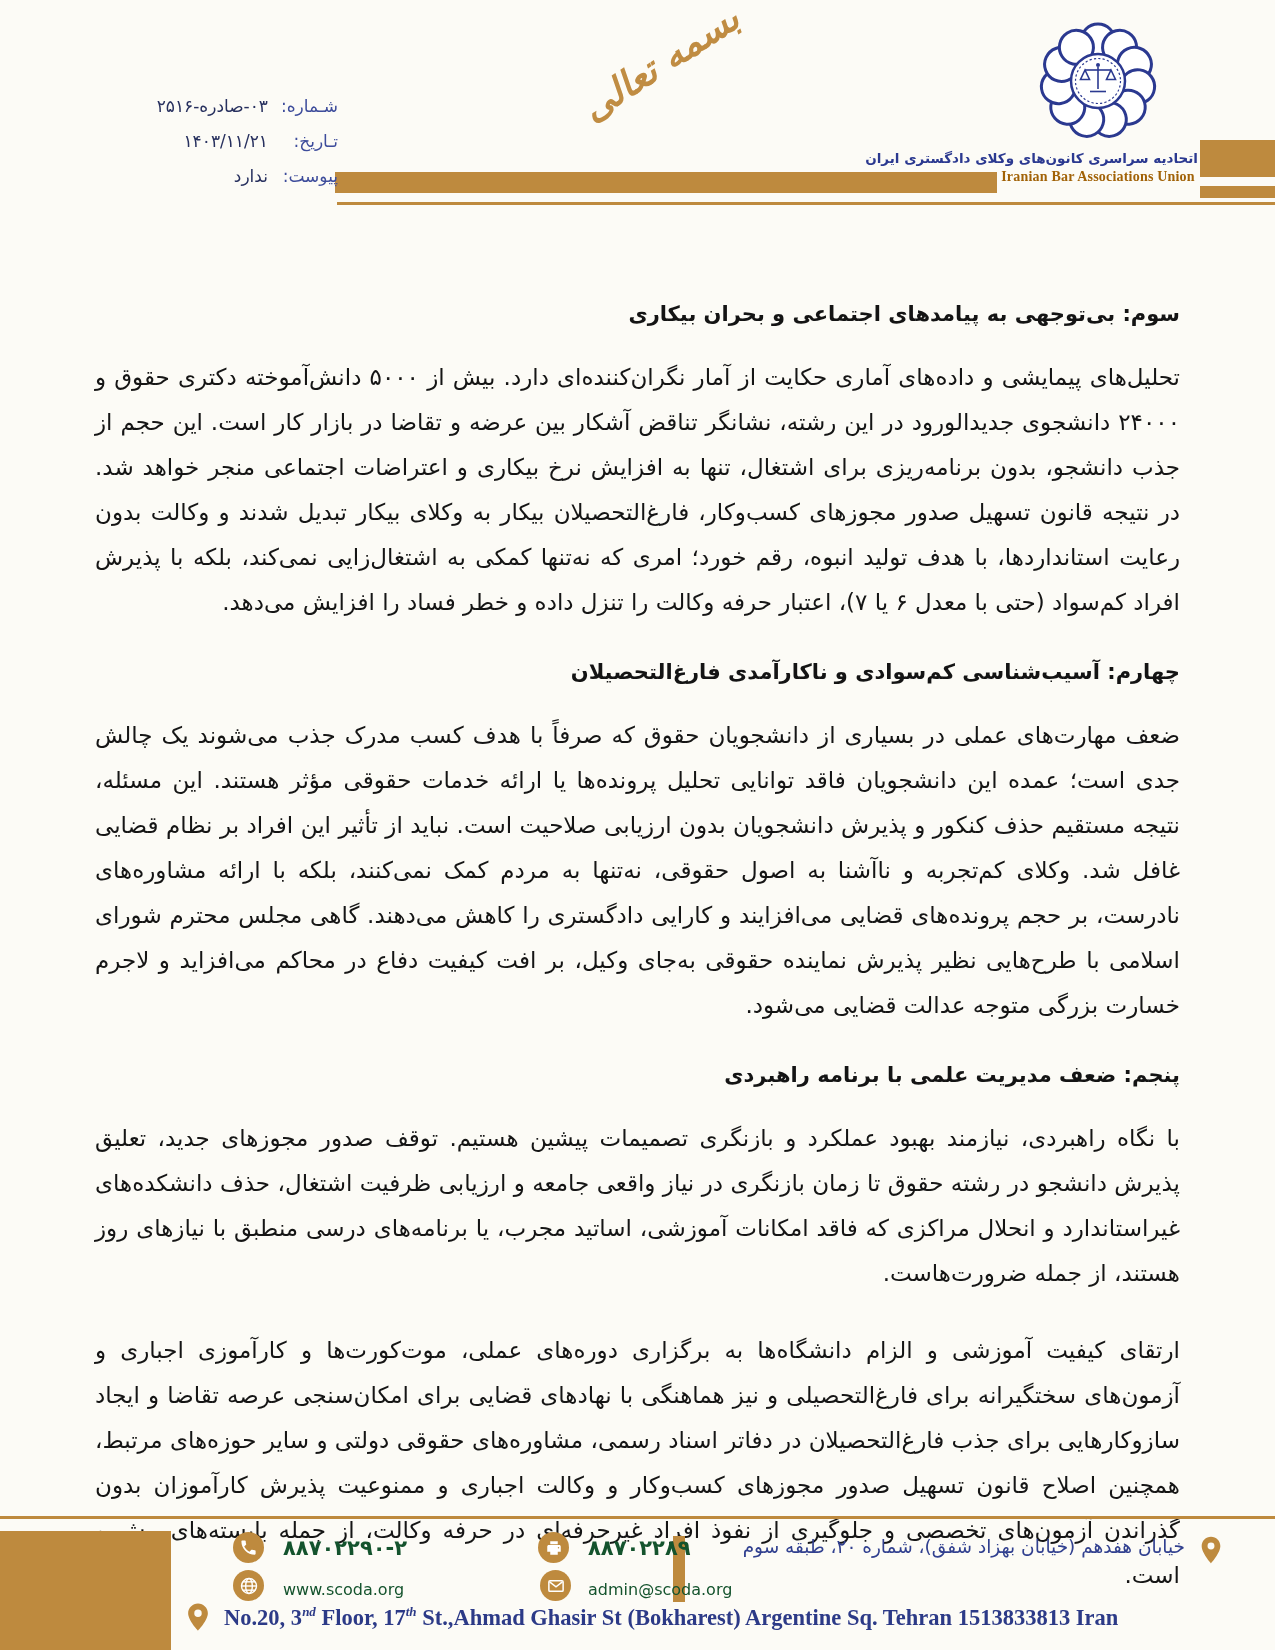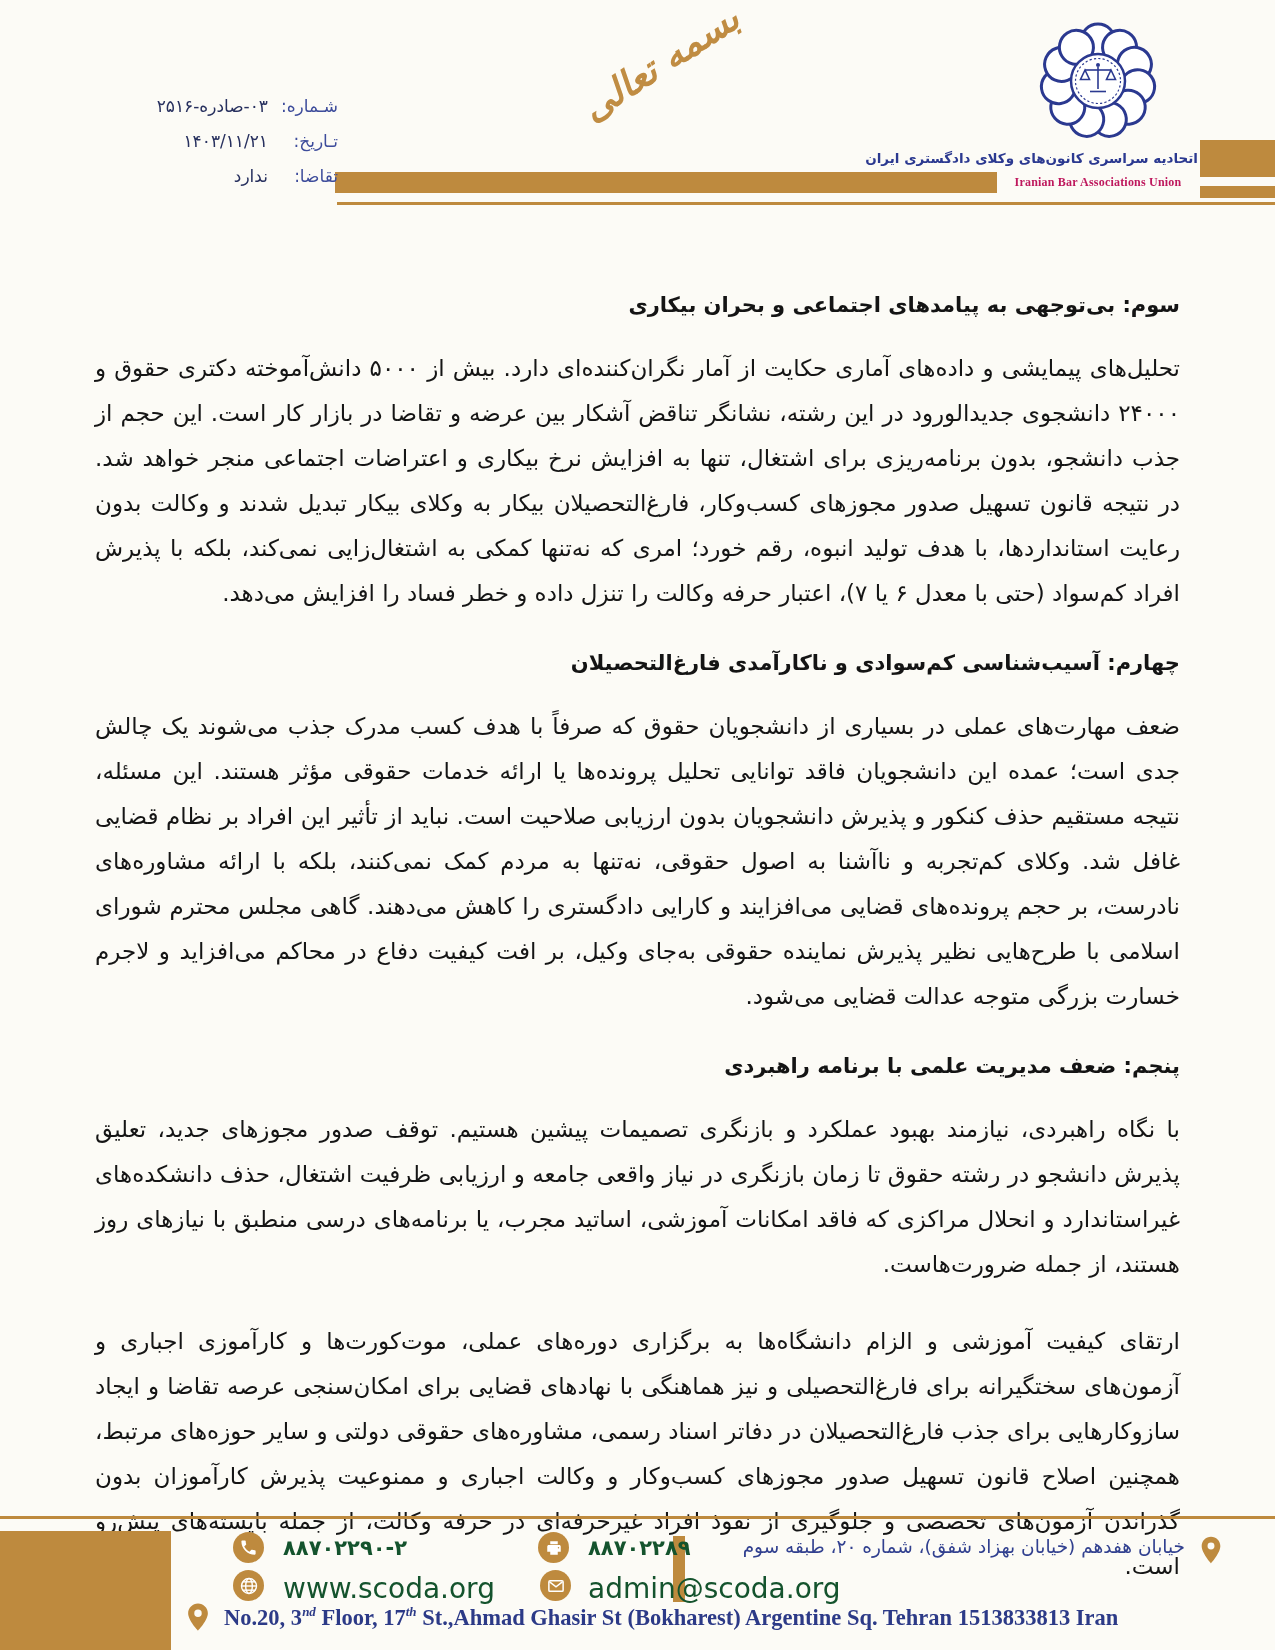--- a/index.html
+++ b/index.html
@@ -16,41 +16,41 @@
   .bismillah{position:absolute;left:538px;top:14px;width:190px;height:122px;pointer-events:none;}
   .bismillah span{
     display:block;transform:rotate(-33deg) translate(8px,38px);
     transform-origin:50% 50%;
     font-size:37px;font-weight:bold;font-style:italic;color:#c08c42;
     direction:rtl;text-align:center;white-space:nowrap;
   }
   .logo{position:absolute;left:998px;top:18px;width:200px;text-align:center;}
   .logo svg{display:block;margin:0 auto;}
   .logo-fa{margin-top:6px;font-size:13.5px;font-weight:bold;color:#2b3990;direction:rtl;white-space:nowrap;}
-  .logo-en{margin-top:9px;font-size:12px;font-weight:bold;color:#be185d;
+  .logo-en{margin-top:3px;font-size:14px;font-weight:bold;color:#a16207;
            font-family:"Liberation Serif",serif;white-space:nowrap;letter-spacing:.2px;}
   .bar{position:absolute;background:#be8a3e;}
   .hdr-bar-main{left:335px;top:172px;width:662px;height:21px;}
   .hdr-block-right{left:1200px;top:140px;width:75px;height:37px;}
   .hdr-bar-right{left:1200px;top:186px;width:75px;height:12px;}
   .hdr-line{left:337px;top:202px;width:938px;height:3px;}
   
   .letter-body{position:absolute;left:95px;top:282px;width:1085px;direction:rtl;}
   .section-heading{font-size:21px;line-height:30px;font-weight:bold;color:#141414;margin:14px 0 26px;}
-  .section-heading.first{margin-top:8px;}
+  .section-heading.first{margin-top:17px;}
   .letter-body p{font-size:23px;line-height:45px;margin:0 0 32px;text-align:justify;color:#151515;}
   
   .ftr-line{left:0;top:1516px;width:1275px;height:3px;}
   .ftr-block{left:0;top:1531px;width:171px;height:119px;}
   .ftr-divider{left:673px;top:1536px;width:12px;height:66px;}
   .ic{position:absolute;width:31px;height:31px;border-radius:50%;background:#be8a3e;
       display:flex;align-items:center;justify-content:center;}
   .ftr-text{position:absolute;color:#14532d;white-space:nowrap;}
   .num{font-size:21px;font-weight:bold;letter-spacing:4px;direction:ltr;}
-  .site{font-size:28px;}
+  .site{font-size:16px;margin-top:8px;}
   .addr-fa{position:absolute;left:700px;top:1530px;width:527px;direction:rtl;display:flex;gap:10px;}
   .addr-fa .pin{flex:0 0 auto;margin-top:2px;}
   .addr-fa-lines{flex:1;font-size:18.5px;line-height:34px;color:#31408f;font-weight:500;text-align:right;white-space:nowrap;}
   .addr-en{position:absolute;left:182px;top:1598px;display:flex;align-items:center;gap:10px;}
   .addr-en-text{font-family:"Liberation Serif",serif;font-weight:bold;font-size:22.5px;color:#2c3a87;white-space:nowrap;}
   .addr-en-text sup{font-size:13px;font-style:italic;}
 </style>
 </head>
 <body>
 
@@ -64,21 +64,21 @@
   <div class="meta">
     <div class="meta-row">
       <span class="meta-label">شـماره:</span>
       <span class="meta-value">۰۳-صادره-۲۵۱۶</span>
     </div>
     <div class="meta-row">
       <span class="meta-label">تـاریخ:</span>
       <span class="meta-value">۱۴۰۳/۱۱/۲۱</span>
     </div>
     <div class="meta-row">
-      <span class="meta-label">تقاضا:</span>
+      <span class="meta-label">پیوست:</span>
       <span class="meta-value">ندارد</span>
     </div>
   </div>
 
   <div class="bismillah">
     <span>بسمه تعالی</span>
   </div>
 
   <div class="logo">
     <svg width="126" height="126" viewBox="0 0 126 126">

